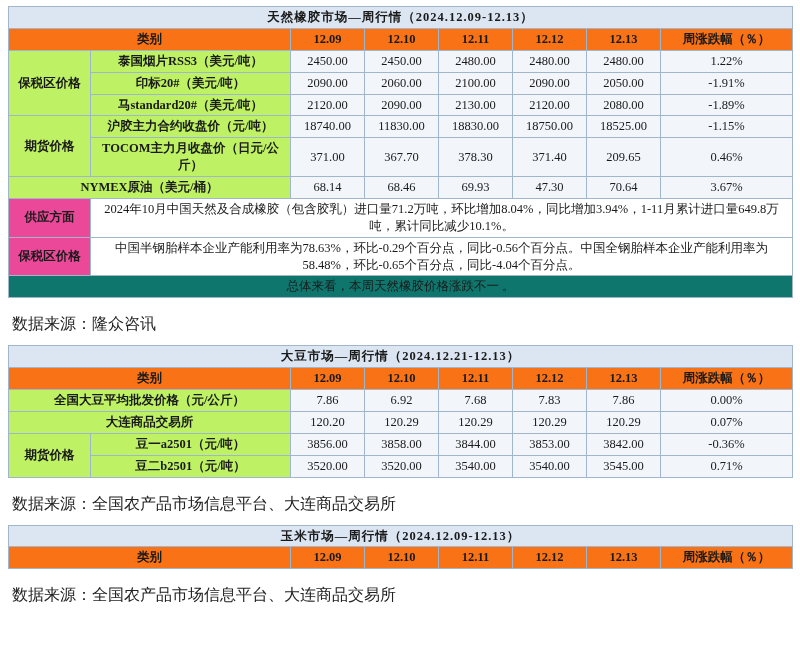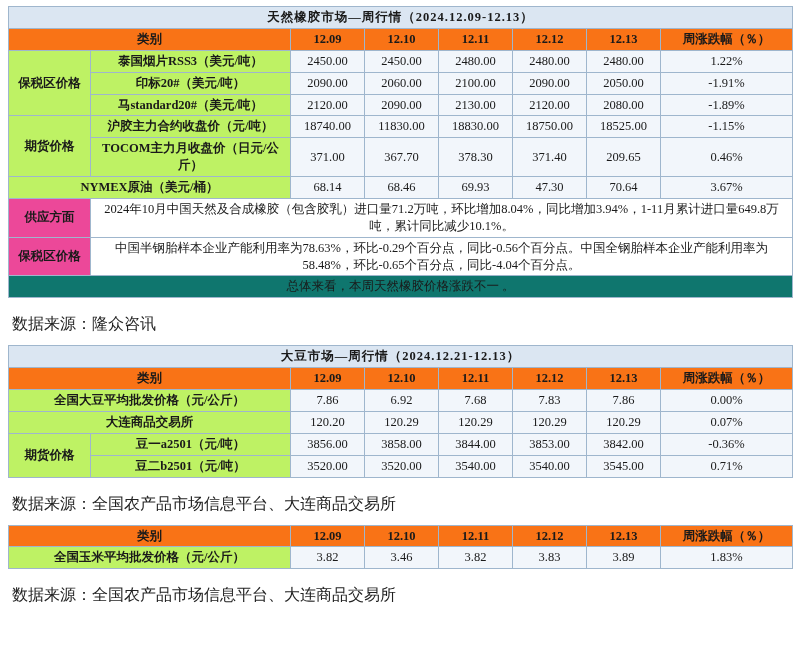--- a/index.html
+++ b/index.html
@@ -266,36 +266,30 @@
         <col style="width:82px">
           <col style="width:200px">
           <col style="width:74px">
           <col style="width:74px">
         <col style="width:74px">
           <col style="width:74px">
           <col style="width:74px">
           <col style="width:132px">
       </colgroup>
       <tbody>
+          <tr>
+        <td class="title-cell" colspan="8">玉米市场—周行情（2024.12.09-12.13）</td>
+      </tr>
       <tr>
         <td class="hdr" colspan="2">类别</td>
         <td class="hdr">12.09</td>
         <td class="hdr">12.10</td>
         <td class="hdr">12.11</td>
         <td class="hdr">12.12</td>
         <td class="hdr">12.13</td>
         <td class="hdr">周涨跌幅（％）</td>
       </tr>
-      <tr>
-        <td class="wide-label" colspan="2">全国玉米平均批发价格（元/公斤）</td>
-        <td class="shade">3.82</td>
-        <td class="shade">3.46</td>
-        <td class="shade">3.82</td>
-        <td class="shade">3.83</td>
-        <td class="shade">3.89</td>
-        <td class="shade">1.83%</td>
-      </tr>
     </tbody>
       </table>
     <div class="src">数据来源：全国农产品市场信息平台、大连商品交易所</div>
   </div>
 
 </div>
 
 </body></html>

